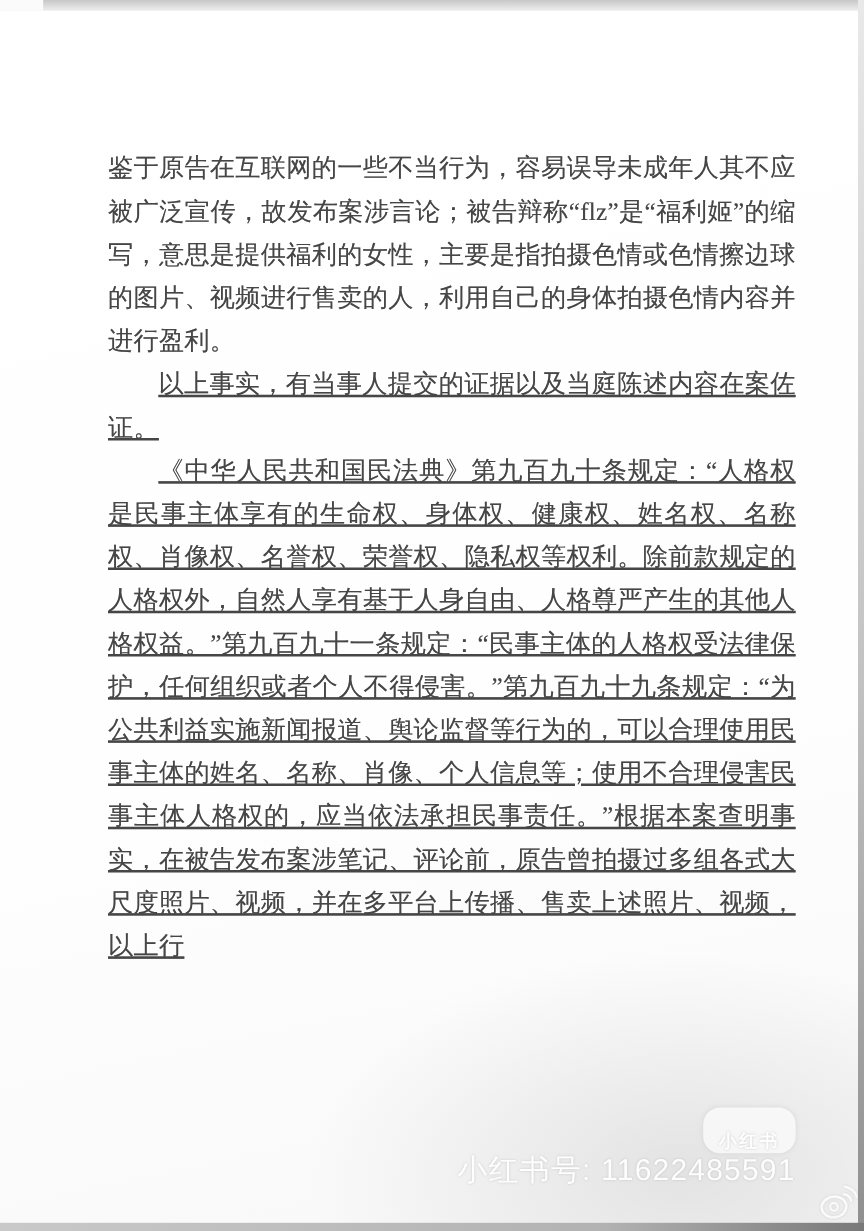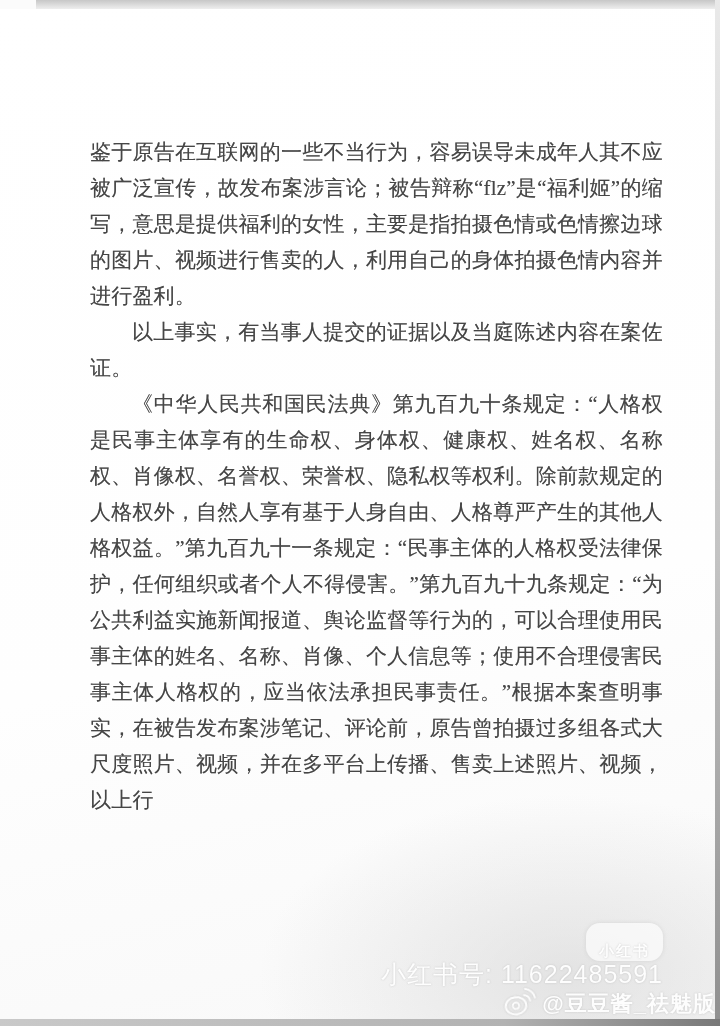--- a/index.html
+++ b/index.html
@@ -40,24 +40,23 @@
     box-sizing: border-box;
     width: 720px;
     padding: 122px 57px 0 90px;
     font-family: "Liberation Serif", "DejaVu Serif", serif;
     font-size: 21px;
     line-height: 36px;
     letter-spacing: 0.2px;
     color: #464646;
     text-align: justify;
     text-shadow: 0 0 0.5px rgba(90,90,90,0.55);
-    margin-top: 12px;
   }
   .text-block p { margin: 0; }
-  .text-block p.indent { text-indent: 2em; }
+  .text-block p.indent { text-indent: 2em; text-decoration: underline; }
   
   .wm {
     font-family: "Liberation Sans", "DejaVu Sans", sans-serif;
     color: rgba(255,255,255,0.96);
     text-shadow: 0 0 2px rgba(150,150,150,0.45);
   }
   .xhs-pill {
     position: absolute; left: 586px; top: 923px;
     width: 77px; height: 38px;
     border-radius: 14px;
@@ -101,21 +100,20 @@
 
   <div class="weibo wm">
     <span class="weibo-icon">
       <svg width="34" height="30" viewBox="0 0 36 32" fill="none" xmlns="http://www.w3.org/2000/svg">
         <ellipse cx="13.5" cy="20.5" rx="11" ry="9.2" stroke="rgba(255,255,255,0.96)" stroke-width="2.2"></ellipse>
         <circle cx="13.5" cy="20.5" r="3.4" stroke="rgba(255,255,255,0.96)" stroke-width="2"></circle>
         <path d="M23.5 10.5 a7.5 7.5 0 0 1 5.8 6.6" stroke="rgba(255,255,255,0.96)" stroke-width="2.2" stroke-linecap="round"></path>
         <path d="M25.5 4 a13.5 13.5 0 0 1 9.3 10.6" stroke="rgba(255,255,255,0.96)" stroke-width="2.2" stroke-linecap="round"></path>
       </svg>
     </span>
-    <span>@豆豆酱_祛魅版</span>
   </div>
 
   <div class="top-edge">
     <div class="notch"></div>
   </div>
   <div class="right-edge"></div>
   <div class="bottom-edge"></div>
 
 </div>
 

